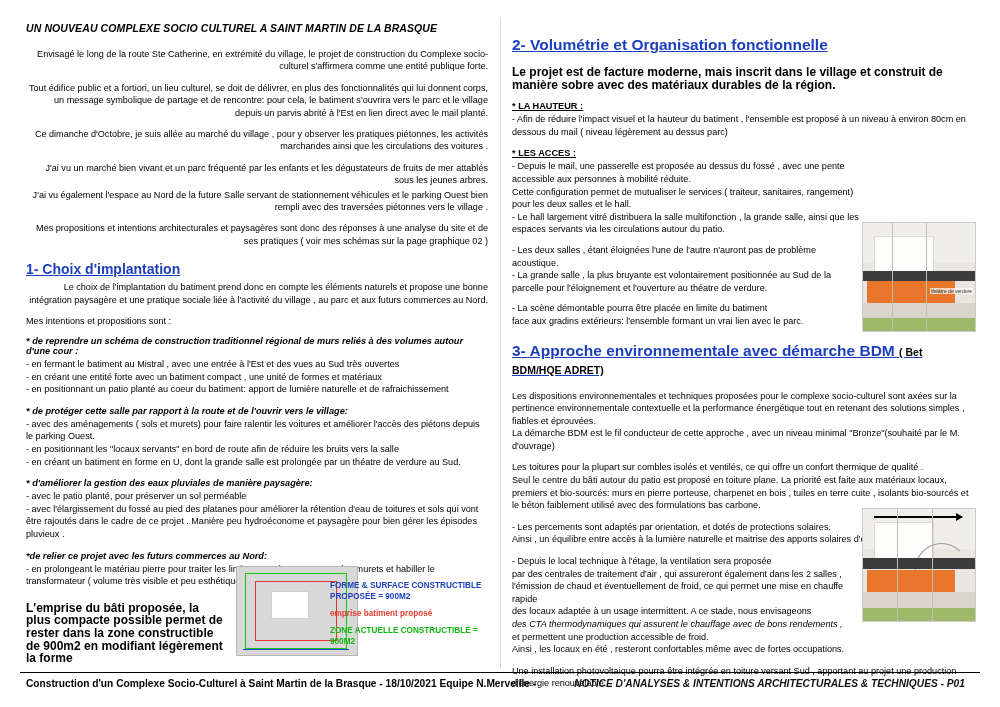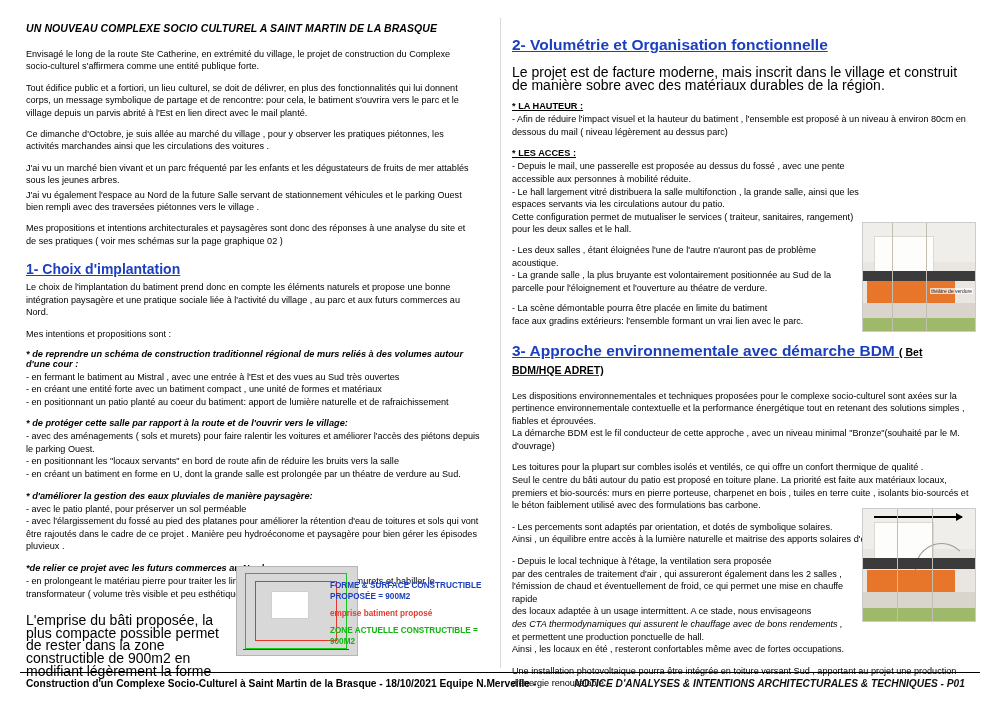--- a/index.html
+++ b/index.html
@@ -46,22 +46,22 @@
   .doc-title {
     font-size: 10.5px;
     font-weight: bold;
     font-style: italic;
     letter-spacing: 0.1px;
     margin-bottom: 14px;
   }
   p.body {
     font-size: 9.1px;
     line-height: 12.4px;
-    margin: 0 12px 9px 0;
-    text-align: left;
+    margin: 0 0 9px 0;
+    text-align: right;
   }
   p.tight {
     margin-bottom: 2px;
   }
   .h-section {
     font-size: 14px;
     font-weight: bold;
     color: #1b3fbe;
     text-decoration: underline;
     margin: 14px 0 4px 0;
@@ -70,22 +70,22 @@
   .h-section.big {
     font-size: 15.5px;
   }
   .h-section .suffix {
     font-size: 10.5px;
     font-weight: bold;
     color: #000;
     text-decoration: none;
   }
   .lead-bold {
-    font-size: 14px;
-    font-weight: normal;
+    font-size: 12px;
+    font-weight: bold;
     line-height: 12.6px;
     margin: 0 0 10px 0;
   }
   .sub-under {
     font-size: 9.2px;
     font-weight: bold;
     text-decoration: underline;
     margin: 10px 0 2px 0;
   }
   .sub-under-italic {
@@ -373,51 +373,51 @@
     <div class="lead-bold" style="margin-top:12px;">Le projet est de  facture moderne, mais inscrit dans le village et construit de manière sobre avec des matériaux durables de la région.</div>
 
     <div class="sub-under">* LA HAUTEUR :</div>
     <div class="lines">
       <div>- Afin de réduire l'impact visuel et la hauteur du batiment , l'ensemble est proposé à un niveau à environ 80cm en dessous du mail ( niveau légèrement au dessus parc)</div>
     </div>
 
     <div class="sub-under">* LES ACCES :</div>
     <div class="lines" style="width:348px;">
       <div>- Depuis le mail, une passerelle est proposée au dessus du fossé , avec une pente accessible aux personnes à mobilité réduite.</div>
+      <div>Cette configuration permet de mutualiser le services ( traiteur, sanitaires, rangement)  pour les deux salles et le hall.</div>
       <div>- Le hall largement vitré distribuera la salle multifonction , la grande salle, ainsi que les espaces servants via les circulations autour du patio.</div>
-      <div>Cette configuration permet de mutualiser le services ( traiteur, sanitaires, rangement)  pour les deux salles et le hall.</div>
       <div style="height:8px;"></div>
       <div>- Les deux salles , étant éloignées l'une de l'autre n'auront pas de problème acoustique.</div>
       <div>- La grande salle , la plus bruyante est volontairement positionnée au Sud de la parcelle pour l'éloignement et l'ouverture au théatre de verdure.</div>
       <div style="height:8px;"></div>
       <div>- La scène démontable pourra être placée en limite du batiment</div>
       <div>face aux gradins extérieurs: l'ensemble formant un vrai lien avec le parc.</div>
     </div>
 
     <div class="h-section big" style="">
       <span>3- Approche environnementale avec démarche BDM</span>
       <span class="suffix">( Bet BDM/HQE ADRET)</span>
     </div>
 
     <div class="lines" style="margin-top:12px;">
       <div>Les dispositions environnementales et techniques proposées pour le complexe socio-culturel sont axées sur la pertinence environnementale contextuelle  et la performance énergétique tout en retenant des solutions simples , fiables et éprouvées.</div>
       <div>La démarche BDM est le fil conducteur de cette approche , avec un niveau minimal "Bronze"(souhaité par le M. d'ouvrage)</div>
       <div style="height:9px;"></div>
       <div>Les toitures pour la plupart sur combles isolés et ventilés, ce qui offre un confort thermique de qualité .</div>
       <div>Seul le centre du bâti autour du patio est proposé en toiture plane. La priorité est faite aux matériaux locaux, premiers et bio-sourcés: murs en pierre porteuse, charpenet en bois , tuiles en terre cuite , isolants bio-sourcés et le béton faiblement utilisé avec des formulations bas carbone.</div>
       <div style="height:9px;"></div>
-      <div>- Les percements sont adaptés par orientation, et dotés de symbolique solaires.</div>
+      <div>- Les percements sont adaptés par orientation, et dotés de protections solaires.</div>
       <div>Ainsi , un équilibre entre accès à la lumière naturelle et maitrise des apports solaires d'été est obtenu.</div>
       <div style="height:9px;"></div>
       <div style="width:348px;">- Depuis le local technique à l'étage, la ventilation sera proposée</div>
       <div style="width:348px;">par des centrales de traitement d'air , qui assureront également dans les 2 salles ,</div>
       <div style="width:348px;">l'émission de chaud et éventuellement de froid, ce qui permet une mise en chauffe rapide</div>
       <div style="width:348px;">des locaux adaptée à un usage intermittent. A ce stade, nous envisageons</div>
       <div style="width:348px;font-style:italic;">des CTA thermodynamiques qui assurent le chauffage avec de bons rendements ,</div>
-      <div style="width:348px;">et permettent une production ponctuelle de hall.</div>
+      <div style="width:348px;">et permettent une production accessible de froid.</div>
       <div>Ainsi , les locaux en été , resteront confortables même avec de fortes occupations.</div>
       <div style="height:9px;"></div>
       <div>Une installation photovoltaique pourra être intégrée en toiture versant Sud , apportant au projet une production d'énergie renouvelable.</div>
 
     </div>
   </div>
 
   <div class="photo photo-1">
     <div class="ph-sky"></div>
     <div class="ph-white-block"></div>

